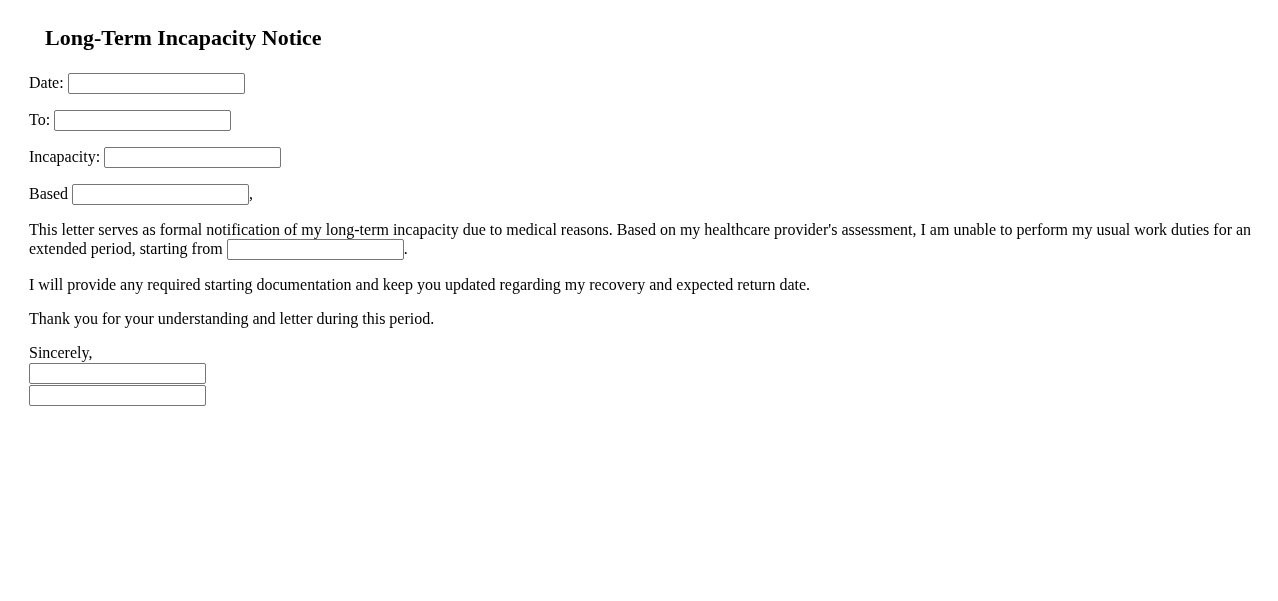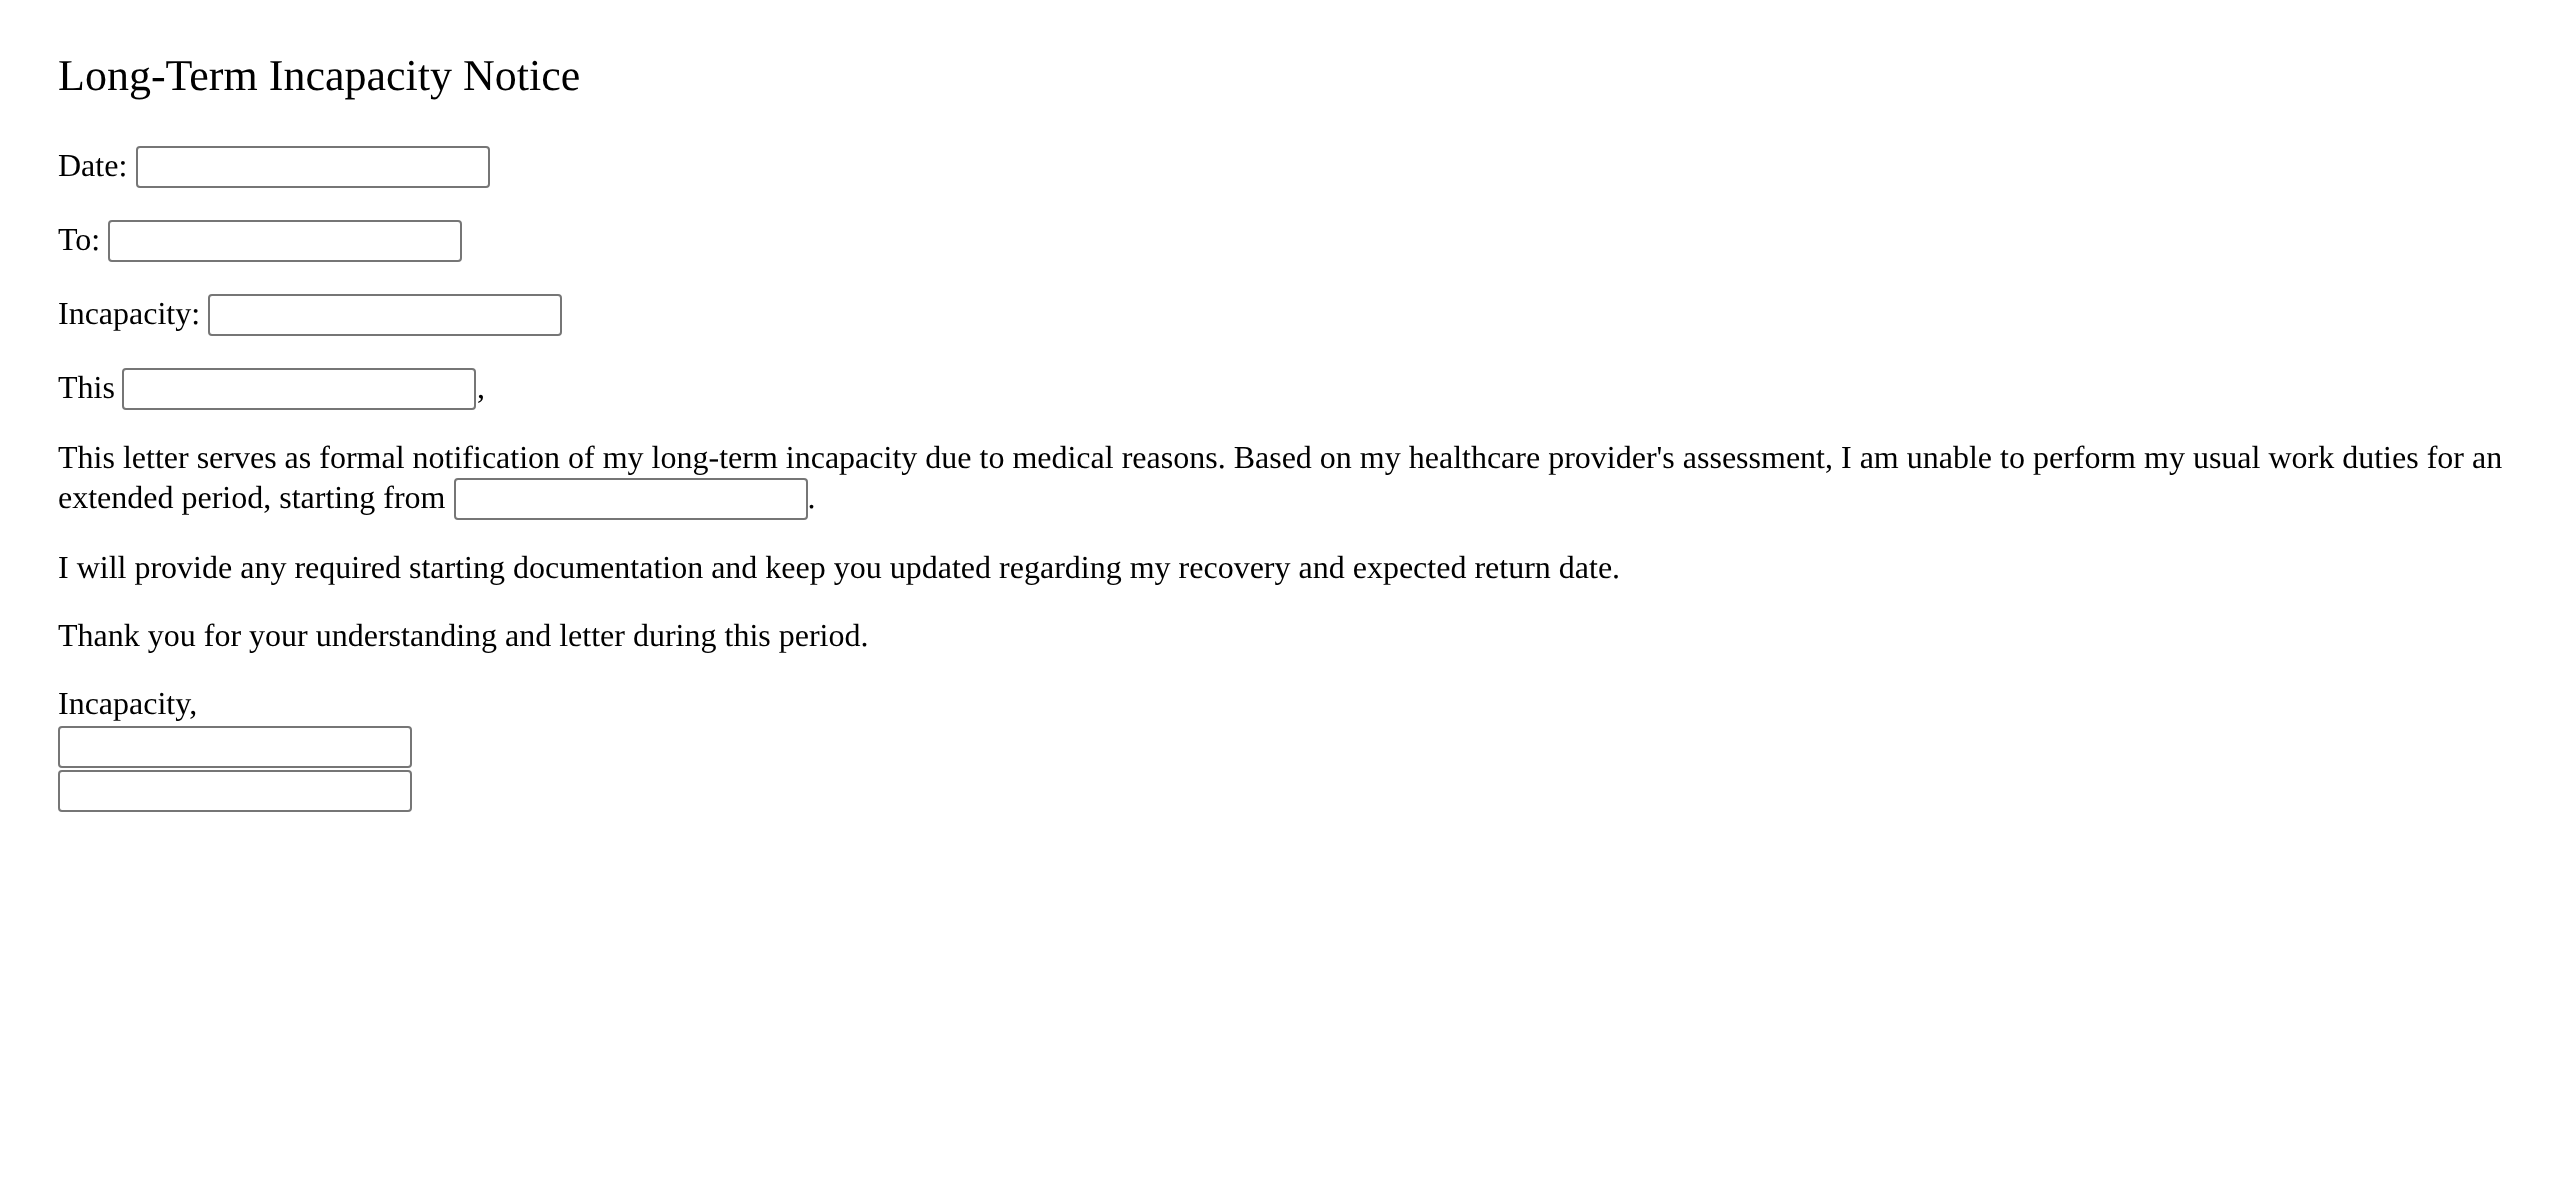--- a/index.html
+++ b/index.html
@@ -5,22 +5,22 @@
   html, body { background: #ffffff; }
   body {
     margin: 25px 15px 8px 29px;
     font-family: "Liberation Serif", serif;
     font-size: 16px;
     line-height: normal;
     color: #000000;
   }
   h1.page-title {
     font-size: 22px;
-    font-weight: normal;
-    margin: 0 0 22px 0;
+    font-weight: bold;
+    margin: 0 0 22px 16px;
   }
   p { margin: 16px 0; }
   input[type="text"] {
     width: 177px;
     height: 21px;
     box-sizing: border-box;
     border: 1px solid #767676;
     border-radius: 2px;
     background: #ffffff;
     padding: 1px 2px;
@@ -47,30 +47,30 @@
   <span>To:</span>
   <input type="text" value="" style="">
 </p>
 
 <p>
   <span>Incapacity:</span>
   <input type="text" value="" style="">
 </p>
 
 <p>
-  <span>This</span>
+  <span>Based</span>
   <input type="text" value="" style=""><span>,</span>
 </p>
 
 <p>
   <span>This letter serves as formal notification of my long-term incapacity due to medical reasons. Based on my healthcare provider's assessment, I am unable to perform my usual work duties for an extended period, starting from</span>
   <input type="text" value="" style=""><span>.</span>
 </p>
 
 <p>I will provide any required starting documentation and keep you updated regarding my recovery and expected return date.</p>
 
 <p>Thank you for your understanding and letter during this period.</p>
 
 <p class="sig-block">
-  <span>Incapacity,</span><br>
+  <span>Sincerely,</span><br>
   <input type="text" value="" style=""><br>
   <input type="text" value="" style="">
 </p>
 
 </body></html>

